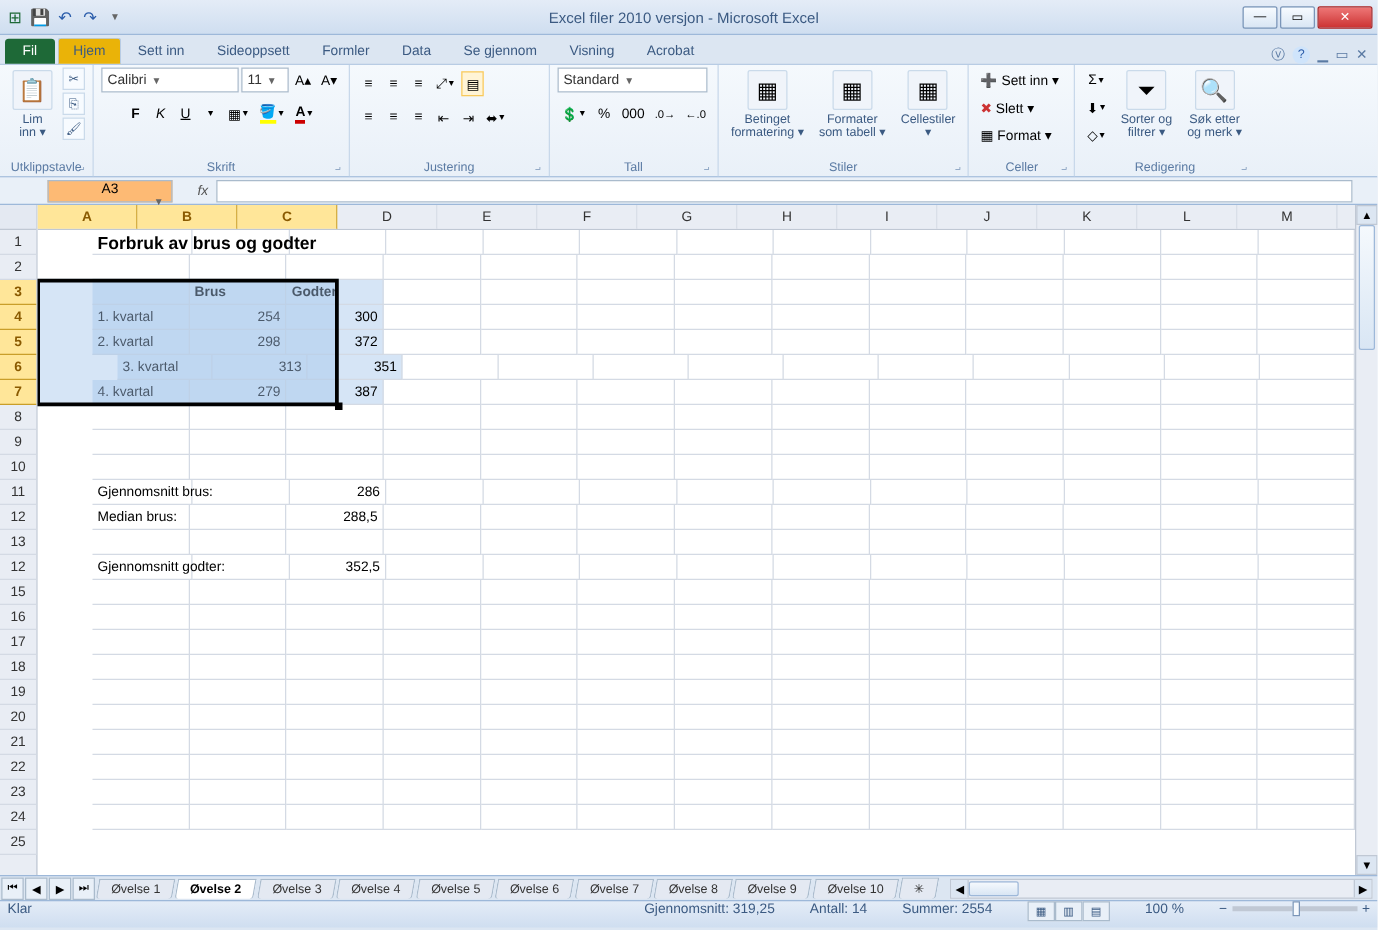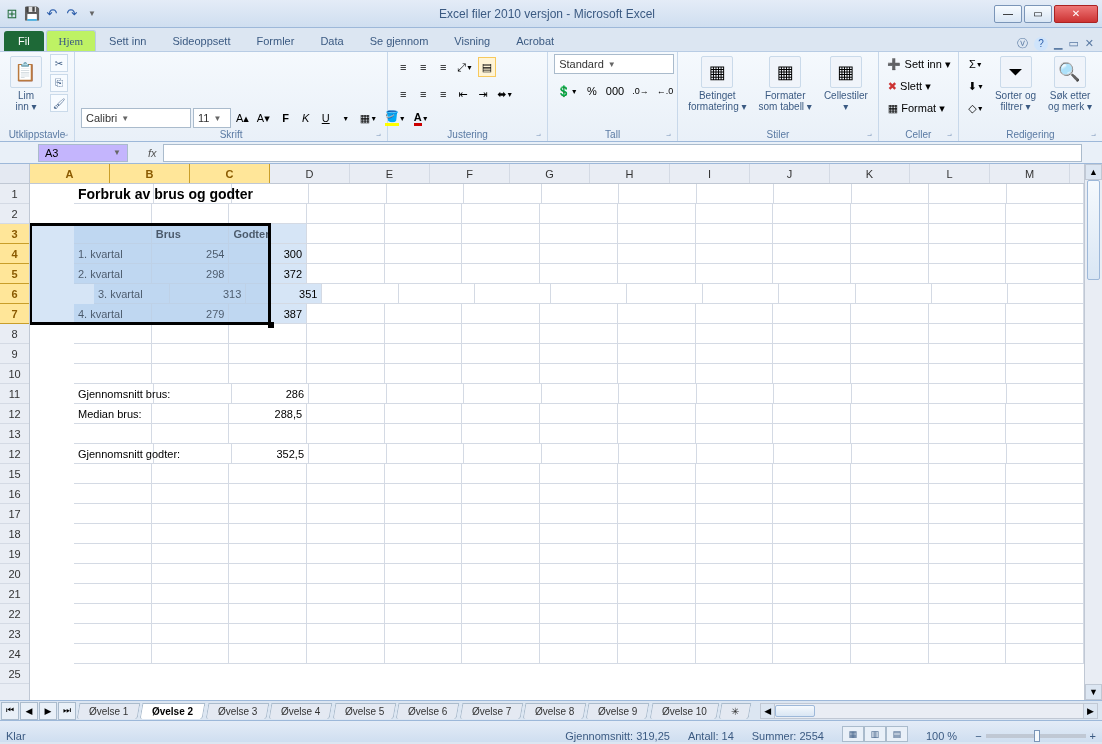--- a/index.html
+++ b/index.html
@@ -11,21 +11,21 @@
 .qat .icon { width: 16px; height: 16px; display: flex; align-items: center; justify-content: center; font-size: 13px; }
 .title-text { flex: 1; text-align: center; color: #3b5a82; font-size: 12px; }
 .winbtns { display: flex; gap: 2px; }
 .winbtn { width: 28px; height: 18px; border: 1px solid #7a95b8; background: linear-gradient(#f7fbff,#d9e6f4); border-radius: 2px; display: flex; align-items: center; justify-content: center; font-size: 10px; }
 .winbtn.close { width: 44px; background: linear-gradient(#e77,#c33); color: #fff; border-color: #a22; }
 
 
 .tabs-row { height: 24px; background: #dce6f2; display: flex; align-items: flex-end; padding-left: 4px; border-bottom: 1px solid #b8cce4; }
 .file-tab { background: #1e6937; color: #fff; padding: 4px 14px; border-radius: 3px 3px 0 0; margin-right: 2px; font-size: 11px; }
 .rtab { padding: 4px 12px; color: #3b5a82; cursor: default; border: 1px solid transparent; border-bottom: none; }
-.rtab.active { background: #bef264; border-color: #b8cce4; border-radius: 3px 3px 0 0; font-family: Liberation Serif, serif; }
+.rtab.active { background: #eab308; border-color: #b8cce4; border-radius: 3px 3px 0 0; }
 .tabs-right { margin-left: auto; display: flex; align-items: center; gap: 6px; padding-right: 8px; }
 
 
 .ribbon { height: 90px; background: linear-gradient(#f5f9fd,#e9f0f8); border-bottom: 1px solid #9db8d9; display: flex; }
 .rgroup { border-right: 1px solid #c8d8ea; padding: 2px 6px 0 6px; display: flex; flex-direction: column; }
 .rgroup-body { flex: 1; display: flex; align-items: flex-start; gap: 4px; }
 .rgroup-label { text-align: center; font-size: 10px; color: #5a7aa3; padding: 1px 0; position: relative; }
 .rgroup-label::after { content: "⌐"; position: absolute; right: 0; bottom: 1px; font-size: 8px; transform: scaleX(-1) scaleY(-1); color: #7a95b8; }
 .bigbtn { display: flex; flex-direction: column; align-items: center; gap: 2px; padding: 2px 4px; min-width: 38px; }
 .bigbtn .ico { width: 32px; height: 32px; background: #f0f4fa; border: 1px solid #cadaea; border-radius: 2px; display:flex; align-items:center; justify-content:center; font-size: 18px; }
@@ -33,21 +33,21 @@
 .smallcol { display: flex; flex-direction: column; gap: 2px; }
 .smallbtn { width: 18px; height: 18px; border: 1px solid #cadaea; background: #f7fbff; display:flex; align-items:center; justify-content:center; font-size: 10px; color:#3b5a82; }
 .font-row { display: flex; gap: 2px; align-items: center; }
 .combo { height: 20px; border: 1px solid #abc; background: #fff; display: flex; align-items: center; padding: 0 4px; font-size: 11px; color:#333; }
 .combo .dd { margin-left: 4px; font-size: 8px; color:#666; }
 .btnrow { display: flex; gap: 2px; margin-top: 3px; }
 .tbtn { min-width: 18px; height: 20px; border: 1px solid transparent; display:flex; align-items:center; justify-content:center; font-size: 11px; padding: 0 2px; }
 
 
 .fbar { height: 22px; background: #e9f0f8; border-bottom: 1px solid #9db8d9; display: flex; align-items: center; }
-.namebox { width: 90px; height: 18px; background: #c4b5fd; border: 1px solid #abc; margin: 0 2px 0 38px; display:flex; align-items:center; padding: 0 6px; font-size: 11px; }
+.namebox { width: 100px; height: 18px; background: #fdba74; border: 1px solid #abc; margin: 0 2px 0 38px; display:flex; align-items:center; padding: 0 6px; font-size: 11px; flex-direction: column; }
 .namebox .dd { margin-left:auto; font-size:8px; color:#666; }
 .fx-btns { display:flex; gap:4px; padding:0 6px; color:#777; }
 .fx-label { font-style: italic; color:#555; padding: 0 6px; }
 .finput { flex:1; height:18px; background:#fff; border:1px solid #abc; margin-right: 20px; }
 
 
 .grid-wrap { position: relative; height: 536px; background:#fff; display:flex; }
 .rowhdrs { width: 30px; background:#e9edf4; border-right:1px solid #c0c8d4; }
 .corner { height: 20px; border-bottom:1px solid #c0c8d4; background:#e4e9f2; }
 .rh { height: 20px; border-bottom:1px solid #d4dae4; text-align:center; font-size:11px; color:#333; line-height:20px; background:#e9edf4; }
@@ -77,21 +77,21 @@
 .stab span { display:inline-block; transform: skewX(10deg); color:#333; }
 .stab.active { background:#fff; font-weight:bold; }
 .stab.active span { color:#000; }
 .hscroll { flex:1; margin: 0 4px 0 10px; height:16px; background:#e9edf4; border:1px solid #c0c8d4; position:relative; }
 .hscroll .thumb { position:absolute; left:14px; width:40px; top:1px; bottom:1px; background:linear-gradient(#f5f9fd,#d9e6f4); border:1px solid #9db8d9; border-radius:2px; }
 .hscroll .ar { position:absolute; top:0; width:14px; height:100%; text-align:center; font-size:9px; line-height:14px; background:#dce6f2; }
 .hscroll .ar.l { left:0; border-right:1px solid #c0c8d4; }
 .hscroll .ar.r { right:0; border-left:1px solid #c0c8d4; }
 
 
-.status { height: 22px; background:linear-gradient(#e4ecf7,#cfdef0); border-top:1px solid #9db8d9; display:flex; align-items:flex-end; font-size:11px; color:#3b5a82; padding: 0 6px; gap: 18px; }
+.status { height: 22px; background:linear-gradient(#e4ecf7,#cfdef0); border-top:1px solid #9db8d9; display:flex; align-items:flex-start; font-size:11px; color:#3b5a82; padding: 0 6px; gap: 28px; }
 .status .spacer { flex:1; }
 .viewbtns { display:flex; }
 .viewbtn { width:22px; height:16px; border:1px solid #abc; background:#e9f0f8; display:flex;align-items:center;justify-content:center; font-size:9px; }
 .zoom { display:flex; align-items:center; gap:4px; }
 .zoom .slider { width:100px; height:4px; background:#c0c8d4; position:relative; }
 .zoom .slider .th { position:absolute; left:48px; top:-4px; width:6px; height:12px; background:#f5f9fd; border:1px solid #7a95b8; }
 </style>
 </head>
 <body>
 
@@ -148,21 +148,21 @@
           </div>
         <div class="smallbtn">
             <span>🖌</span>
           </div>
       </div>
     </div>
     <div class="rgroup-label">Utklippstavle</div>
   </div>
 
   <div class="rgroup" style="min-width:200px">
-    <div class="rgroup-body" style="align-items:flex-end">
+    <div class="rgroup-body" style="flex-direction:column;align-items:center">
       <div class="font-row">
         <div class="combo" style="width:110px">
             <span>Calibri</span>
             <span class="dd">▼</span>
           </div>
         <div class="combo" style="width:38px">
             <span>11</span>
             <span class="dd">▼</span>
           </div>
         <div class="tbtn">A▴</div>

